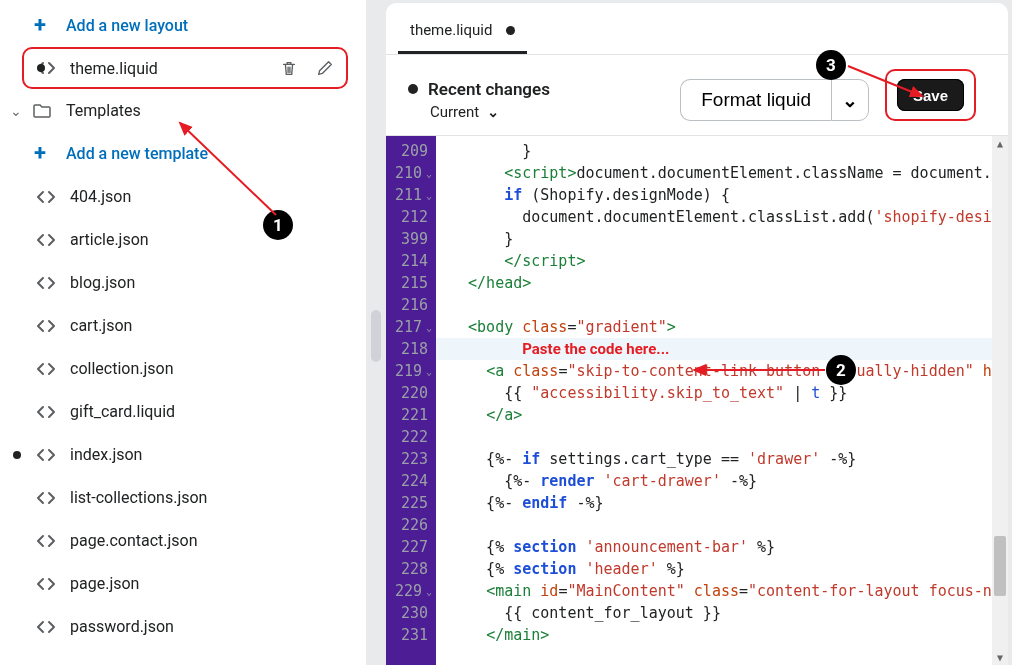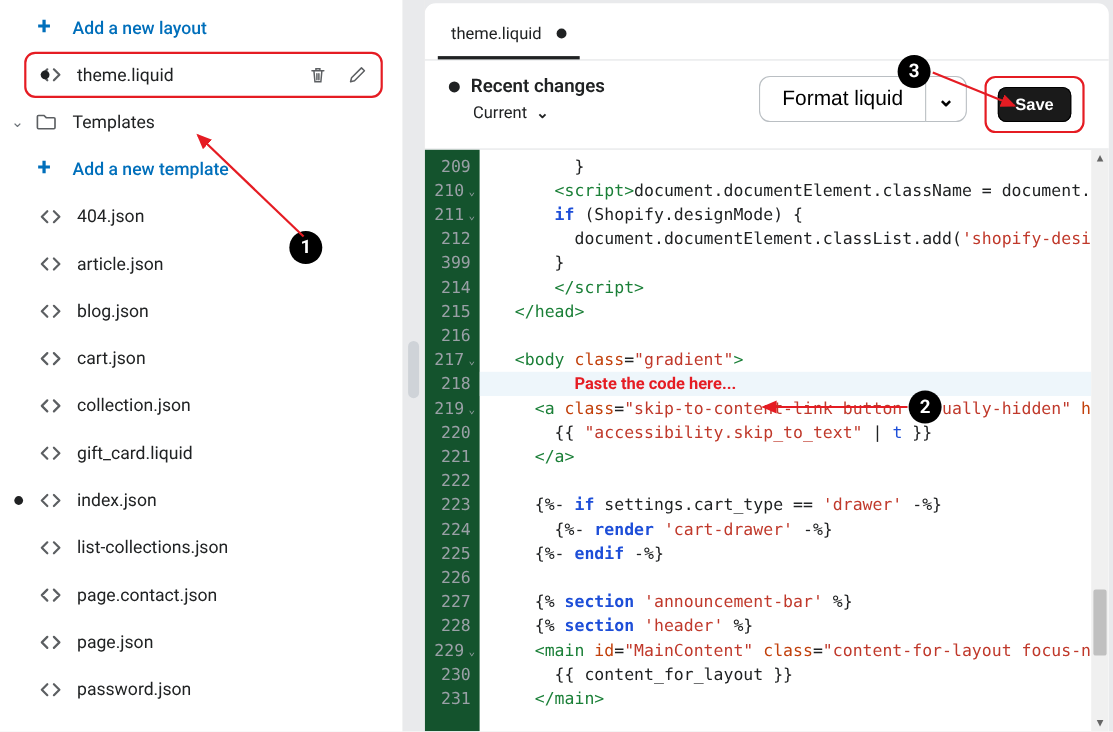--- a/index.html
+++ b/index.html
@@ -121,22 +121,22 @@
     gap: 14px;
     padding: 10px 12px 12px 12px;
     border-bottom: 3px solid #202223;
     font-size:15px;
     cursor:pointer;
   }
   .tab .dot { width:9px; height:9px; border-radius:50%; background:#202223; }
 
   .toolbar {
     display:flex;
-    align-items:flex-start;
-    padding: 14px 22px 14px 22px;
+    align-items:flex-end;
+    padding: 14px 32px 14px 22px;
     gap: 16px;
   }
   .toolbar .rc {
     display:flex; flex-direction:column; gap:4px;
   }
   .toolbar .rc .title {
     font-size:17px; font-weight:600;
     display:flex; align-items:center; gap:10px;
   }
   .toolbar .rc .title::before {
@@ -189,21 +189,21 @@
     overflow:hidden;
     font-family: "Consolas","Menlo",monospace;
     font-size: 15px;
     position:relative;
     border-top:1px solid #e1e3e5;
   }
   .gutter {
     width:50px;
     text-align:right;
     color:#9aa0a6;
-    background:#14532d;
+    background:#4c1d95;
     padding-top:4px;
   }
   .gutter div { height:22px; padding-right:8px; line-height:22px; }
   .gutter .fold::after{
     content: "⌄";
     color:#9aa0a6;
     font-size:10px;
     position:relative;
     right:-4px;
     top:-1px;

